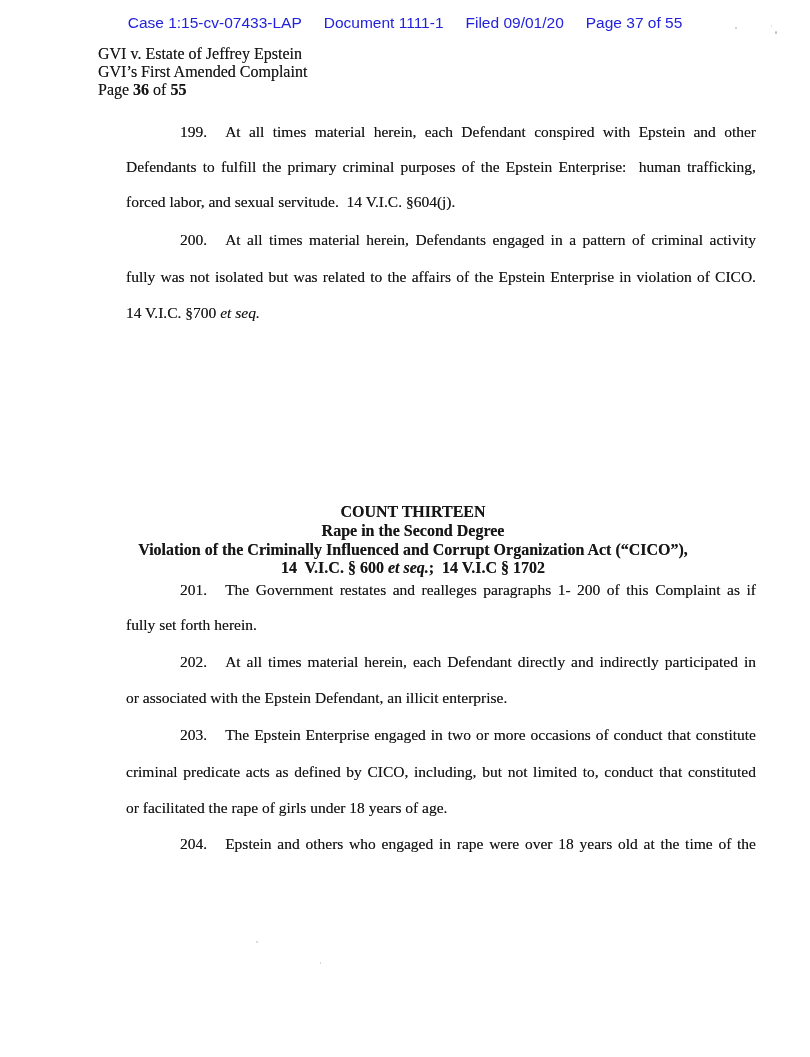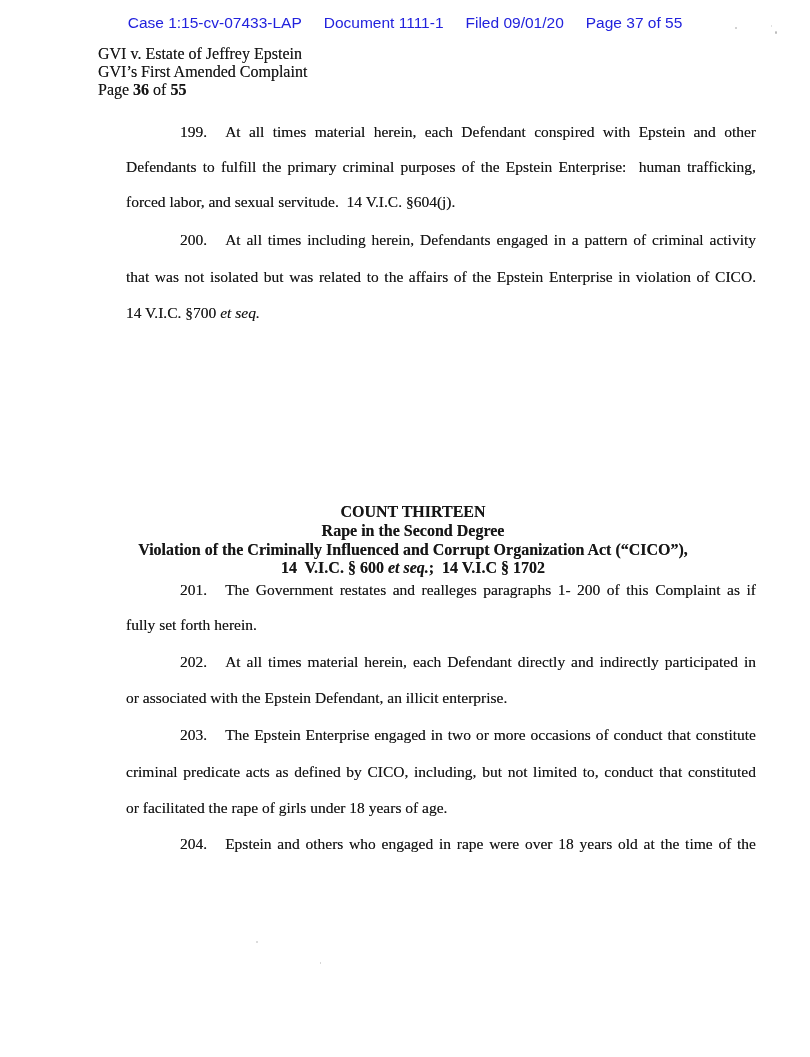--- a/index.html
+++ b/index.html
@@ -81,22 +81,22 @@
     <div><span>Page</span> <span class="b">36</span> <span>of</span> <span class="b">55</span></div>
   </div>
 
   <div class="para" style="top:114px; line-height:35px;">
     <div class="jl"><span class="ind"></span><span>199.</span><span class="numgap"></span><span>At all times material herein, each Defendant conspired with Epstein and other</span></div>
     <div class="jl">Defendants to fulfill the primary criminal purposes of the Epstein Enterprise:&nbsp; human trafficking,</div>
     <div class="ll">forced labor, and sexual servitude.&nbsp; 14 V.I.C. §604(j).</div>
   </div>
 
   <div class="para" style="top:222px; line-height:36.5px;">
-    <div class="jl"><span class="ind"></span><span>200.</span><span class="numgap"></span><span>At all times including herein, Defendants engaged in a pattern of criminal activity</span></div>
-    <div class="jl">that was not isolated but was related to the affairs of the Epstein Enterprise in violation of CICO.</div>
+    <div class="jl"><span class="ind"></span><span>200.</span><span class="numgap"></span><span>At all times material herein, Defendants engaged in a pattern of criminal activity</span></div>
+    <div class="jl">fully was not isolated but was related to the affairs of the Epstein Enterprise in violation of CICO.</div>
     <div class="ll"><span>14 V.I.C. §700 </span><span class="it">et seq.</span></div>
   </div>
 
   <div class="heading">
     <div>COUNT THIRTEEN</div>
     <div>Rape in the Second Degree</div>
     <div>Violation of the Criminally Influenced and Corrupt Organization Act (“CICO”),</div>
     <div><span>14&nbsp; V.I.C. § 600 </span><span class="it">et seq.</span><span>;&nbsp; 14 V.I.C § 1702</span></div>
   </div>
 

